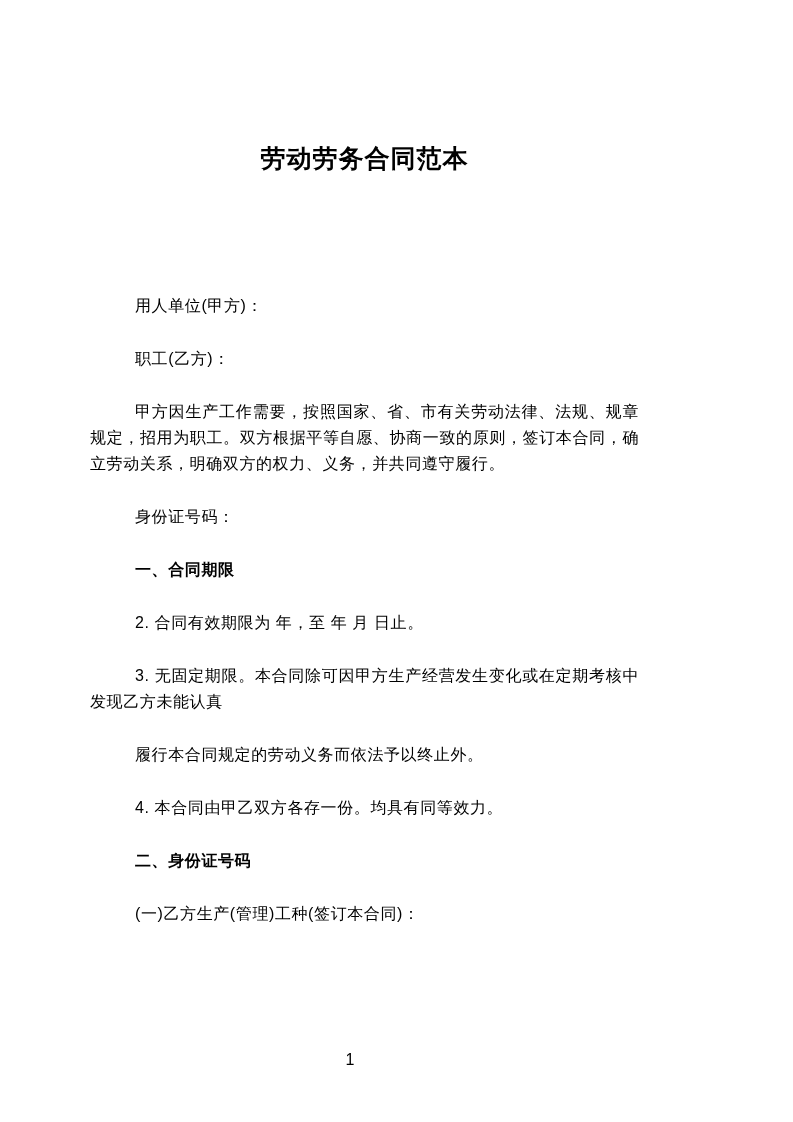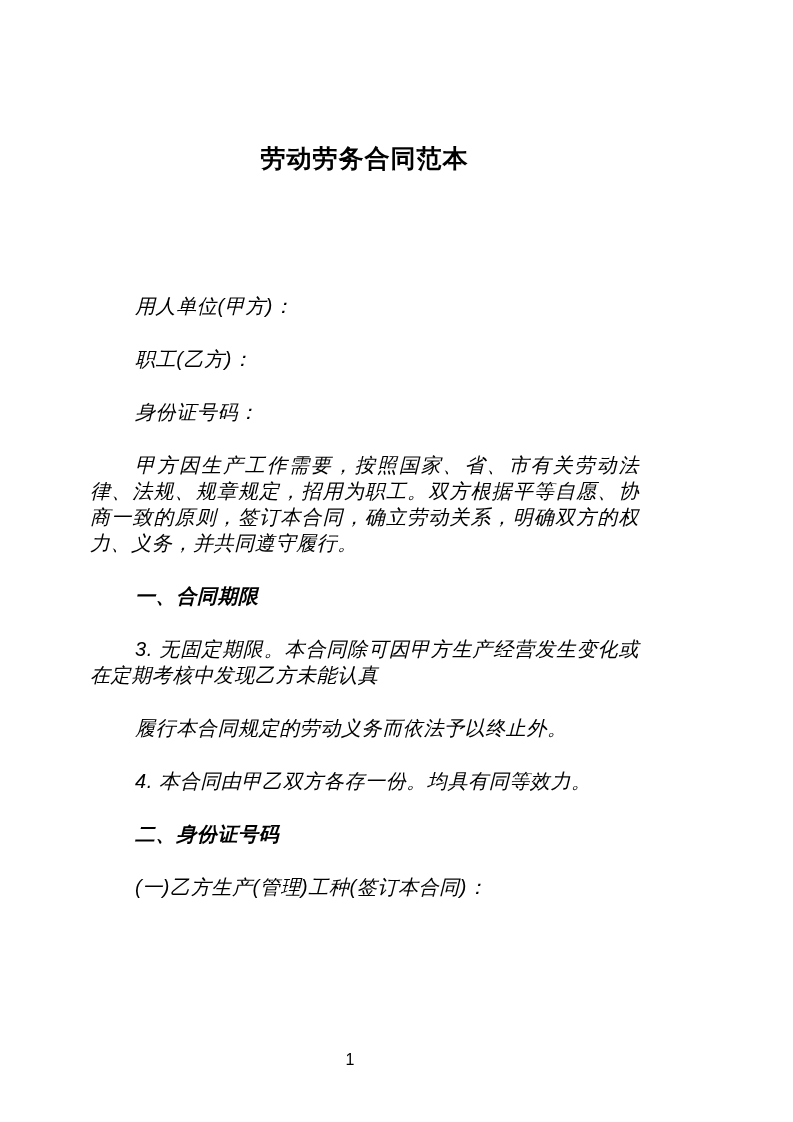--- a/index.html
+++ b/index.html
@@ -25,26 +25,25 @@
   .doc-title {
     margin: 0 0 120px 0;
     font-size: 25px;
     line-height: 30px;
     font-weight: bold;
     text-align: center;
     letter-spacing: 1px;
   }
   .para {
     margin: 0 0 27px 0;
-    font-size: 20px;
+    font-size: 16px;
     line-height: 26px;
     letter-spacing: 0.6px;
     text-align: justify;
     text-justify: inter-ideograph;
-    font-style: italic;
   }
   .indent {
     text-indent: 45px;
   }
   .heading {
     font-weight: bold;
   }
   .gap-before {
     margin-top: 6px;
   }
@@ -62,27 +61,28 @@
 <body>
 
 <div class="page">
 
   <h1 class="doc-title">劳动劳务合同范本</h1>
 
   <p class="para indent">用人单位(甲方)：</p>
 
   <p class="para indent">职工(乙方)：</p>
 
+  <p class="para indent">甲方因生产工作需要，按照国家、省、市有关劳动法律、法规、规章规定，招用为职工。双方根据平等自愿、协商一致的原则，签订本合同，确立劳动关系，明确双方的权力、义务，并共同遵守履行。</p>
+
   <p class="para indent">身份证号码：</p>
-
-  <p class="para indent">甲方因生产工作需要，按照国家、省、市有关劳动法律、法规、规章规定，招用为职工。双方根据平等自愿、协商一致的原则，签订本合同，确立劳动关系，明确双方的权力、义务，并共同遵守履行。</p>
 
   <p class="para indent heading">一、合同期限</p>
 
 
+  <p class="para indent">2. 合同有效期限为 年，至 年 月 日止。</p>
 
   <p class="para indent">3. 无固定期限。本合同除可因甲方生产经营发生变化或在定期考核中发现乙方未能认真</p>
 
   <p class="para indent gap-before">履行本合同规定的劳动义务而依法予以终止外。</p>
 
   <p class="para indent">4. 本合同由甲乙双方各存一份。均具有同等效力。</p>
 
   <p class="para indent heading">二、身份证号码</p>
 
   <p class="para indent">(一)乙方生产(管理)工种(签订本合同)：</p>

